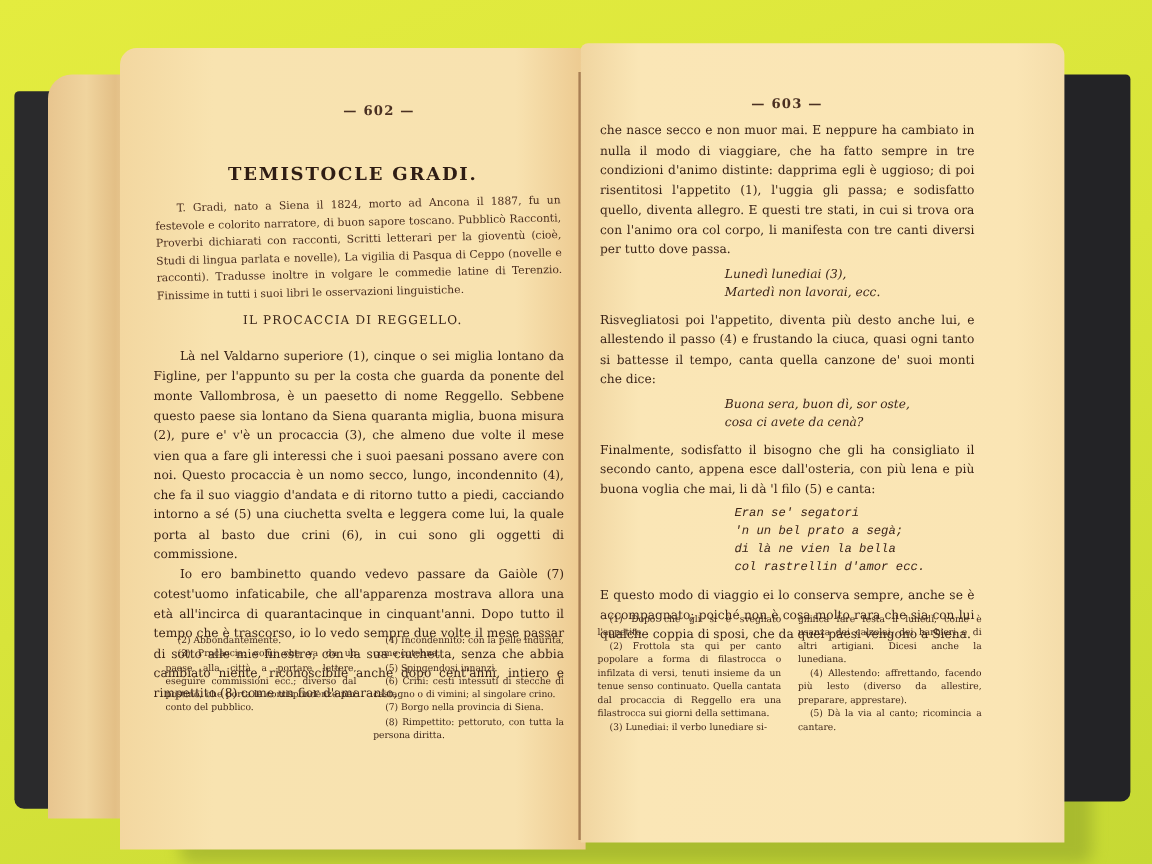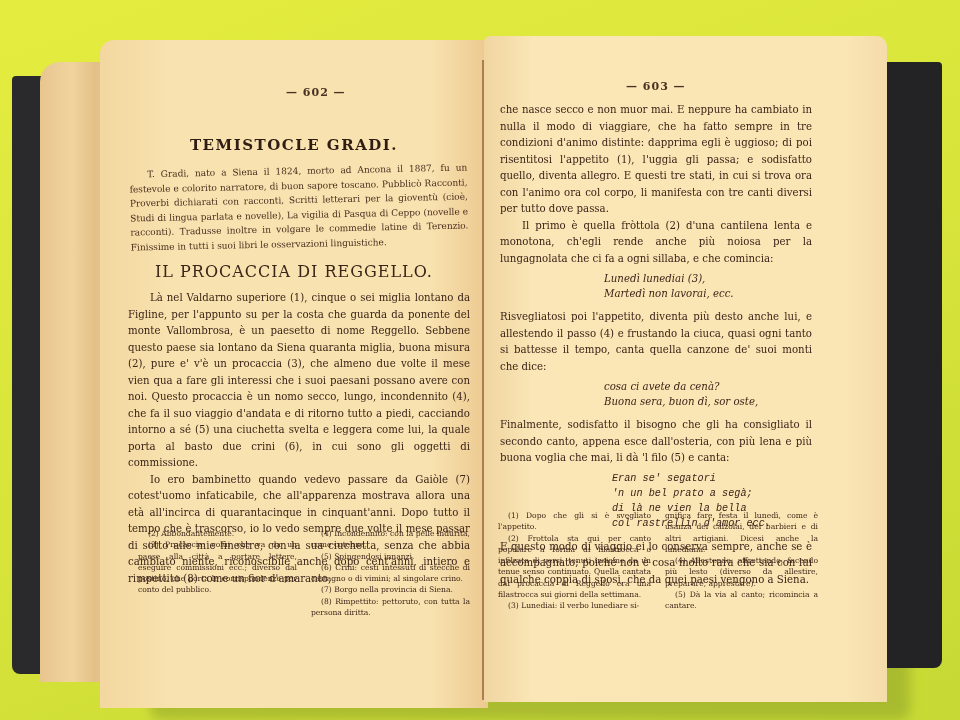--- a/index.html
+++ b/index.html
@@ -67,21 +67,21 @@
     .title {
       position: absolute; font-size: 15px; font-weight: bold; letter-spacing: 1.5px;
       color: #2f1d14; left: 0; right: 0; text-align: center;
     }
     .intro {
       position: absolute; font-size: 9px; line-height: 14.5px; color: #4a2d1f;
       text-align: justify; transform: rotate(-1.2deg);
     }
     .intro p { text-indent: 18px; }
     .subtitle {
-      position: absolute; font-size: 16px; letter-spacing: 1px; color: #3a2418;
+      position: absolute; font-size: 10px; letter-spacing: 1px; color: #3a2418;
       left: 0; right: 0; text-align: center;
     }
     .verse {
       font-style: italic; text-indent: 0 !important; margin: 4px 0 8px 104px;
       line-height: 15px;
     }
     .footnotes {
       position: absolute; font-size: 7.6px; line-height: 11.3px; color: #3f2619;
       display: flex; gap: 14px;
     }
@@ -123,29 +123,28 @@
     </div>
   </div>
 </div>
 
 <div class="gutter"></div>
 
 <div class="page page-right">
   <div class="page-number" style="left:142px; top:44px;">— 603 —</div>
   <div class="text-block" style="left:16px; top:66px; width:312px;">
     <p class="noindent">che nasce secco e non muor mai. E neppure ha cambiato in nulla il modo di viaggiare, che ha fatto sempre in tre condizioni d'animo distinte: dapprima egli è uggioso; di poi risentitosi l'appetito (1), l'uggia gli passa; e sodisfatto quello, diventa allegro. E questi tre stati, in cui si trova ora con l'animo ora col corpo, li manifesta con tre canti diversi per tutto dove passa.</p>
-    <p>Il primo è quella fròttola (2) d'una cantilena lenta e monotona, ch'egli rende anche più noiosa per la lungagnolata che ci fa a ogni sillaba, e che comincia:</p>
     <div class="verse">
       <div>Lunedì lunediai (3),</div>
       <div>Martedì non lavorai, ecc.</div>
     </div>
     <p class="noindent">Risvegliatosi poi l'appetito, diventa più desto anche lui, e allestendo il passo (4) e frustando la ciuca, quasi ogni tanto si battesse il tempo, canta quella canzone de' suoi monti che dice:</p>
     <div class="verse">
+      <div>Buona sera, buon dì, sor oste,</div>
       <div>cosa ci avete da cenà?</div>
-      <div>Buona sera, buon dì, sor oste,</div>
     </div>
     <p class="noindent">Finalmente, sodisfatto il bisogno che gli ha consigliato il secondo canto, appena esce dall'osteria, con più lena e più buona voglia che mai, li dà 'l filo (5) e canta:</p>
     <div class="verse" style="margin-left:112px;font-family:Liberation Mono, monospace;">
       <div>Eran se' segatori</div>
       <div>'n un bel prato a segà;</div>
       <div>di là ne vien la bella</div>
       <div>col rastrellin d'amor ecc.</div>
     </div>
     <p class="noindent">E questo modo di viaggio ei lo conserva sempre, anche se è accompagnato; poiché non è cosa molto rara che sia con lui qualche coppia di sposi, che da quei paesi vengono a Siena.</p>
   </div>

